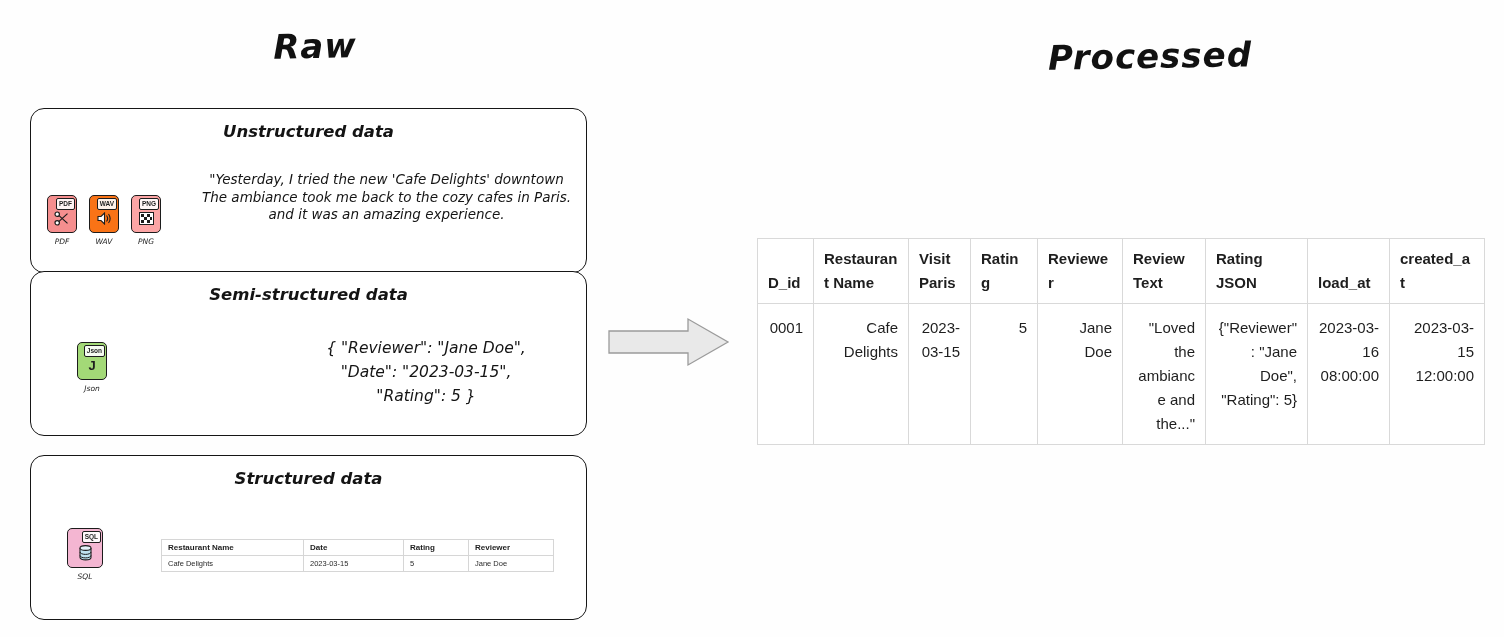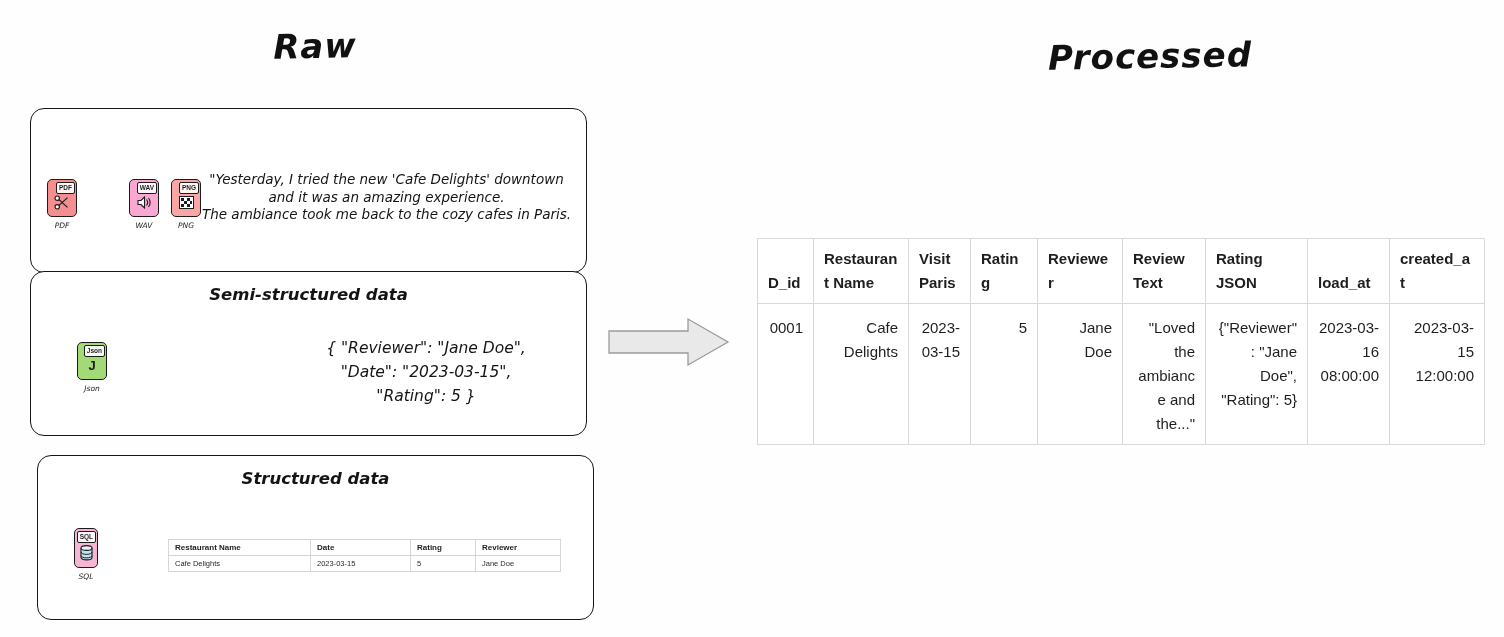--- a/index.html
+++ b/index.html
@@ -23,21 +23,21 @@
     position: absolute;
     left: 30px;
     width: 557px;
     height: 165px;
     background: #ffffff;
     border: 1.7px solid #161616;
     border-radius: 14px;
   }
   #box-unstructured { top: 108px; }
   #box-semistructured { top: 271px; }
-  #box-structured { top: 455px; margin-left: 7px; }
+  #box-structured { top: 455px; }
 
   .box-title {
     position: absolute;
     top: 13px;
     left: 0;
     width: 100%;
     text-align: center;
     font-size: 16.5px;
     font-weight: 600;
     color: #141414;
@@ -45,24 +45,24 @@
 
   
   .icons-row { position: absolute; display: flex; gap: 12px; }
   .file-icon {
     position: relative;
     width: 30px; height: 38px;
     border: 1.6px solid #1c1c1c;
     border-radius: 5px;
   }
   .file-icon.pdf { background: #f58e8e; }
-  .file-icon.wav { background: #f9a8d4; margin-left: 40px; }
+  .file-icon.wav { background: #f97316; }
   .file-icon.png { background: #fca5a5; }
   .file-icon.json { background: #a3d977; }
-  .file-icon.sql { background: #f4b6d2; width: 24px; height: 40px; }
+  .file-icon.sql { background: #f4b6d2; width: 36px; height: 40px; }
   .file-tag {
     position: absolute;
     top: 2px; right: 1px;
     font-size: 6.5px;
     line-height: 1;
     font-weight: 700;
     border: 1px solid #1c1c1c;
     background: rgba(255,255,255,0.9);
     padding: 1.5px 2px;
     border-radius: 2px;
@@ -156,22 +156,23 @@
     text-align: right;
   }
 </style>
 </head>
 <body>
 
 <div class="big-title hand" id="raw-title">Raw</div>
 <div class="big-title hand" id="processed-title">Processed</div>
 
 <div class="box" id="box-unstructured">
-
-  <div class="icons-row" style="left:16px; top:70px;">
+  <div class="box-title hand">Unstructured data</div>
+
+  <div class="icons-row" style="left:16px; top:86px;">
     <div class="file-icon pdf">
       <span class="file-tag">PDF</span>
       <span class="file-glyph">
         <svg width="16" height="15" viewBox="0 0 16 15">
           <circle cx="3.2" cy="3.2" r="2.2" fill="#fff" stroke="#1c1c1c" stroke-width="1.2"></circle>
           <circle cx="3.2" cy="11.8" r="2.2" fill="#fff" stroke="#1c1c1c" stroke-width="1.2"></circle>
           <path d="M5 10.4 L13.5 2.6 M5 4.6 L13.5 12.4" stroke="#1c1c1c" stroke-width="1.2" fill="none"></path>
         </svg>
       </span>
       <span class="file-caption hand">PDF</span>
@@ -198,22 +199,22 @@
           <rect x="2" y="8" width="3" height="3" fill="#1c1c1c"></rect>
             <rect x="8" y="8" width="3" height="3" fill="#1c1c1c"></rect>
         </svg>
       </span>
       <span class="file-caption hand">PNG</span>
     </div>
   </div>
 
   <div class="quote hand">
     <div>"Yesterday, I tried the new 'Cafe Delights' downtown</div>
+    <div>The ambiance took me back to the cozy cafes in Paris.</div>
     <div>and it was an amazing experience.</div>
-    <div>The ambiance took me back to the cozy cafes in Paris.</div>
   </div>
 </div>
 
 <div class="box" id="box-semistructured">
   <div class="box-title hand">Semi-structured data</div>
 
   <div class="icons-row" style="left:46px; top:70px;">
     <div class="file-icon json">
       <span class="file-tag">Json</span>
       <span class="file-glyph">J</span>

